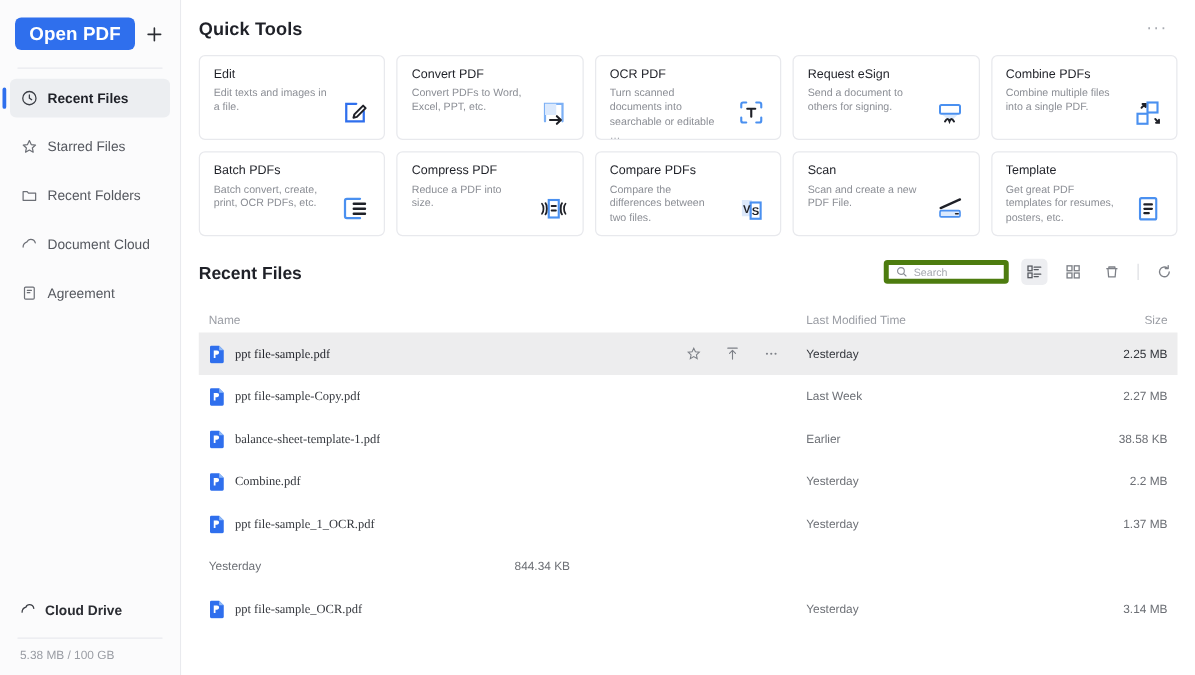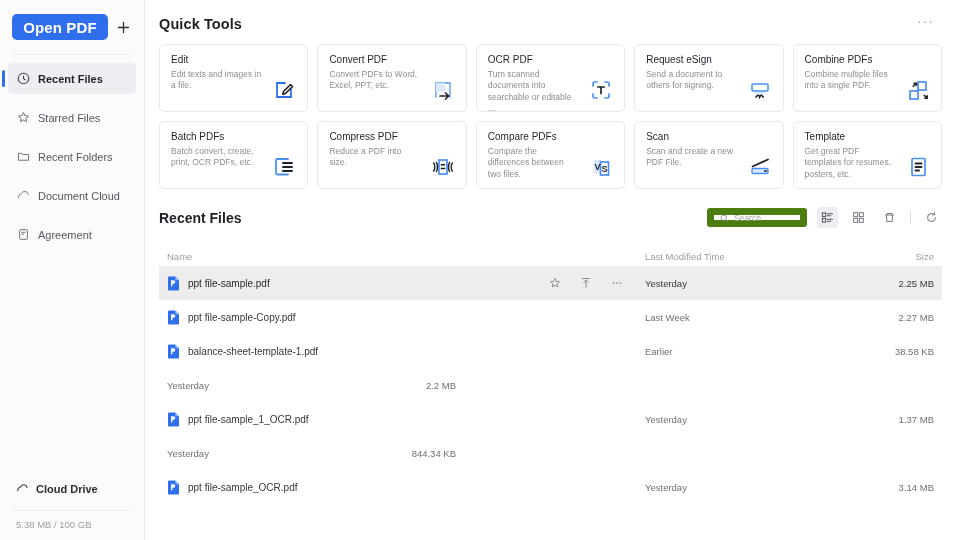--- a/index.html
+++ b/index.html
@@ -102,21 +102,21 @@
 
   
   .rf-head {
     display: flex; align-items: center; justify-content: space-between;
     padding: 18px 14px 0 14px;
   }
   .rf-title { font-size: 14px; font-weight: 700; color: #1f2128; }
   .rf-tools { display: flex; align-items: center; gap: 10px; }
   .search-box {
     width: 100px; height: 19px;
-    border: 7px solid #4d7c0f; border-radius: 3px;
+    border: 4px solid #4d7c0f; border-radius: 3px;
     display: flex; align-items: center; gap: 5px;
     padding: 0 6px;
     background: #fff;
   }
   .search-box input {
     border: none; outline: none; font-size: 8.5px; color: #6d7076;
     width: 100%; font-family: "Liberation Sans", sans-serif; background: transparent;
   }
   .search-box input::placeholder { color: #a5a8af; }
   .vt-btn {
@@ -141,21 +141,21 @@
     display: flex; align-items: center;
     height: 34px;
     padding: 0 8px;
     font-size: 10px;
     color: #4a4d54;
     cursor: pointer;
     position: relative;
   }
   .row.selected { background: #ededee; }
   .row .fname { display: flex; align-items: center; gap: 8px; flex: 1; min-width: 0; }
-  .row .fname span.label { color: #34373d; white-space: nowrap; overflow: hidden; text-overflow: ellipsis; }
+  .row .fname span.label { color: #34373d; white-space: nowrap; overflow: hidden; text-overflow: ellipsis; font-family: Liberation Serif, serif; }
   .row.selected .fname span.label { color: #1f2128; }
   .pdf-ico { flex: 0 0 13px; width: 13px; height: 15px; }
   .row-actions { display: flex; align-items: center; gap: 18px; margin-right: 22px; }
   .row-actions .act { width: 13px; height: 13px; display: flex; align-items: center; justify-content: center; cursor: pointer; color: #7d8087; }
   .cell-date { width: 215px; color: #6d7076; font-size: 9.5px; }
   .cell-size { width: 74px; text-align: right; color: #6d7076; font-size: 9.5px; }
   .row.selected .cell-date, .row.selected .cell-size { color: #34373d; }
 </style>
 </head>
 <body>
@@ -469,20 +469,30 @@
                 <path d="M4 4.3h2.6a1.7 1.7 0 010 3.4H5.4v2.6H4z" fill="#fff"></path>
               </svg>
           </span>
           <span class="label">balance-sheet-template-1.pdf</span>
         </div>
         <div class="cell-date">Earlier</div>
         <div class="cell-size">38.58 KB</div>
       </div>
 
       <div class="row">
+        <div class="fname">
+          <span class="pdf-ico">
+            <svg width="13" height="15" viewBox="0 0 13 15">
+                <path d="M1 1.6A1.1 1.1 0 012.1.5h6.2L12 4.2v9.2a1.1 1.1 0 01-1.1 1.1H2.1A1.1 1.1 0 011 13.4z" fill="#2f6fed"></path>
+                <path d="M8.3.5L12 4.2H8.3z" fill="#8fb9f7"></path>
+                <path d="M4 4.3h2.6a1.7 1.7 0 010 3.4H5.4v2.6H4z" fill="#fff"></path>
+              </svg>
+          </span>
+          <span class="label">Combine.pdf</span>
+        </div>
         <div class="cell-date">Yesterday</div>
         <div class="cell-size">2.2 MB</div>
       </div>
 
       <div class="row">
         <div class="fname">
           <span class="pdf-ico">
             <svg width="13" height="15" viewBox="0 0 13 15">
                 <path d="M1 1.6A1.1 1.1 0 012.1.5h6.2L12 4.2v9.2a1.1 1.1 0 01-1.1 1.1H2.1A1.1 1.1 0 011 13.4z" fill="#2f6fed"></path>
                 <path d="M8.3.5L12 4.2H8.3z" fill="#8fb9f7"></path>

